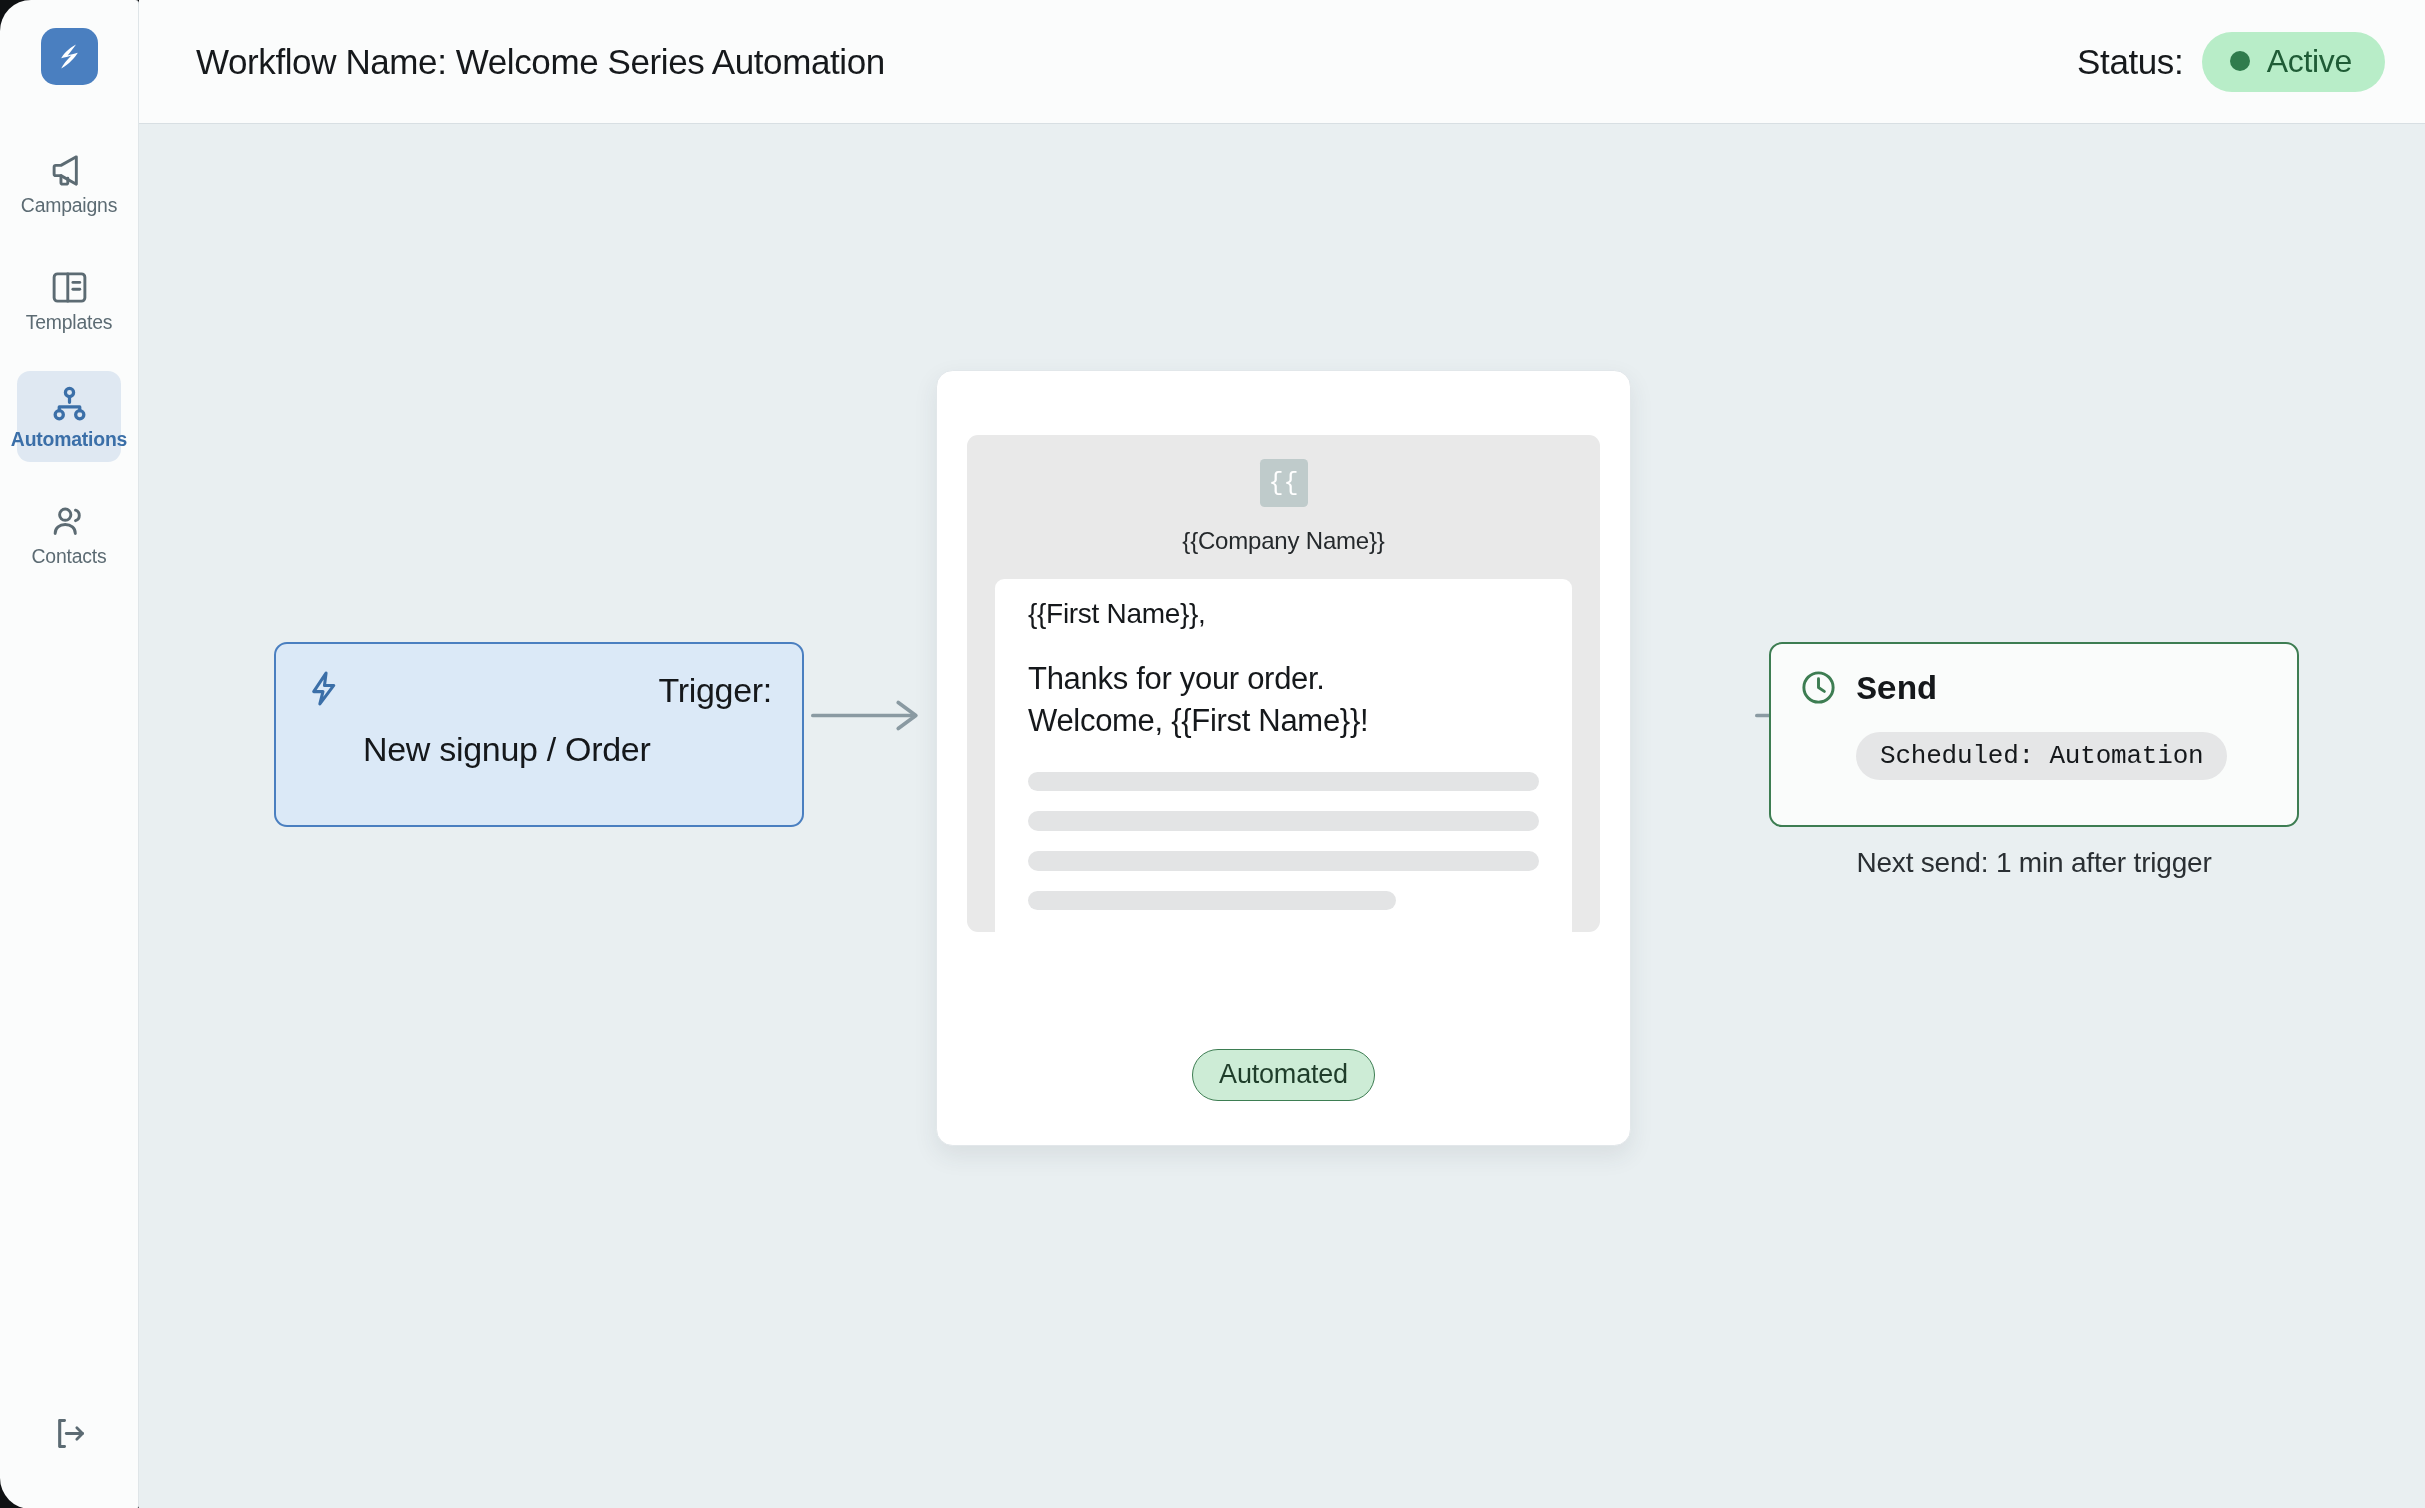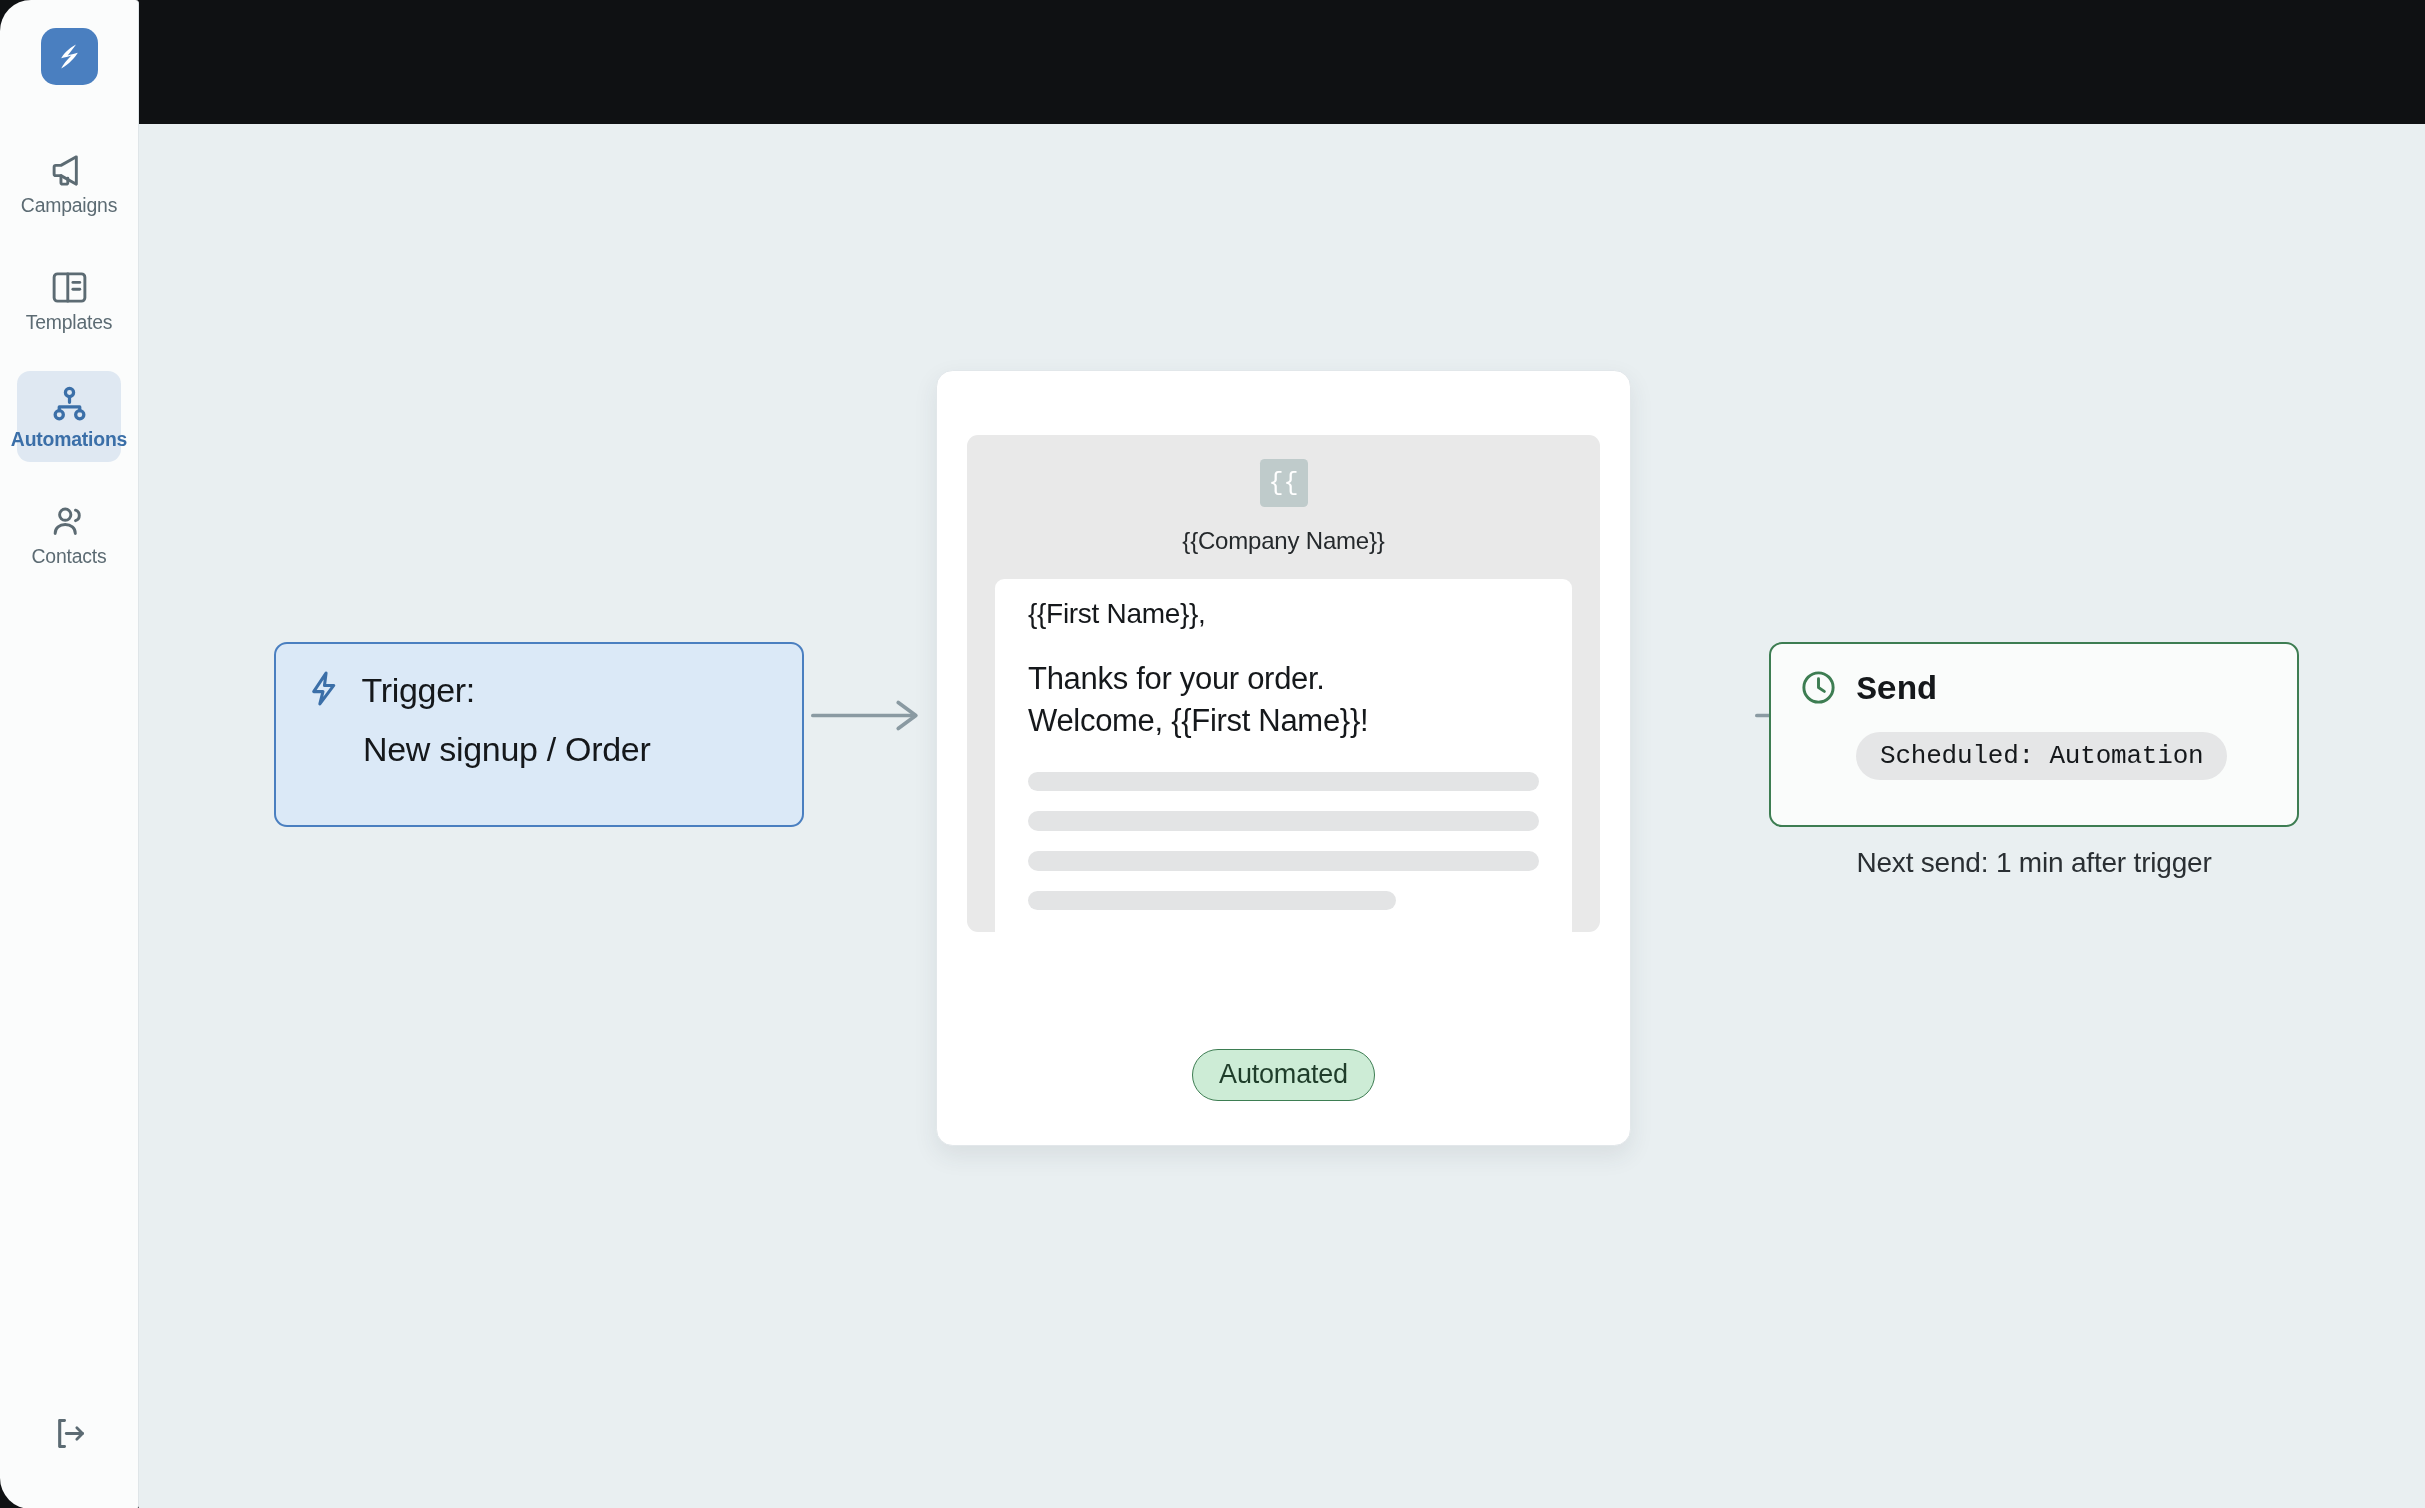--- a/index.html
+++ b/index.html
@@ -130,21 +130,21 @@
   
   #trigger-node {
     position: absolute;
     left: 135px; top: 518px;
     width: 530px; height: 185px;
     background: #dbe9f7;
     border: 2.8px solid #4a7fc0;
     border-radius: 13px;
     padding: 26px 30px 0 30px;
   }
-  .trigger-row { display: flex; align-items: center; gap: 18.5px; }
+  .trigger-row { display: flex; align-items: center; gap: 18.5px; justify-content: space-between; }
   .trigger-title { font-size: 34px; color: #15181b; letter-spacing: -0.3px; }
   .trigger-sub { font-size: 34px; color: #15181b; letter-spacing: -0.3px; margin-top: 20.3px; padding-left: 57px; }
 
   
   .arrow { position: absolute; }
   #arrow-1 { left: 672px; top: 571px; }
   #arrow-2 { left: 1616px; top: 571px; }
 
   
   #template-card {
@@ -319,20 +319,30 @@
       <svg width="39" height="39" viewBox="0 0 24 24" fill="none" stroke="currentColor" stroke-width="1.7" stroke-linecap="round" stroke-linejoin="round">
         <path d="M9 4H6a0 0 0 0 0 0 0v16a0 0 0 0 0 0 0h3"></path>
         <path d="M6 4v16"></path>
         <line x1="10" y1="12" x2="20" y2="12"></line>
         <polyline points="16.5,8.5 20,12 16.5,15.5"></polyline>
       </svg>
     </div>
 
   </aside>
 
+  <header id="header">
+    <div id="workflow-title">Workflow Name: Welcome Series Automation</div>
+    <div class="status-wrap">
+      <span class="status-label">Status:</span>
+      <span class="status-pill">
+        <span class="status-dot"></span>
+        <span class="status-text">Active</span>
+      </span>
+    </div>
+  </header>
 
   <main id="canvas">
 
     <div id="trigger-node">
       <div class="trigger-row">
         <span>
           <svg width="37" height="37" viewBox="0 0 24 24" fill="none" stroke="#3b6fa8" stroke-width="2" stroke-linecap="round" stroke-linejoin="round">
             <polygon points="13,2 5,14 11,14 9,22 18,10 12,10"></polygon>
           </svg>
         </span>

